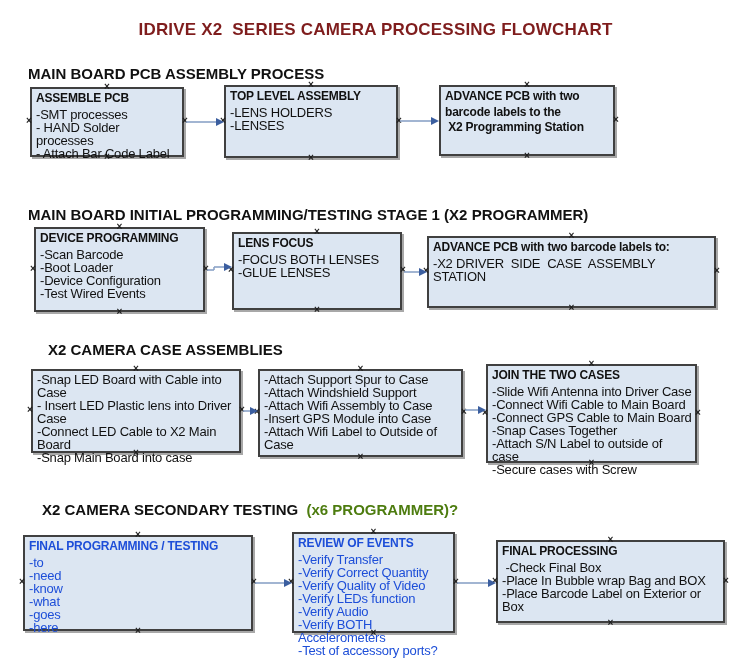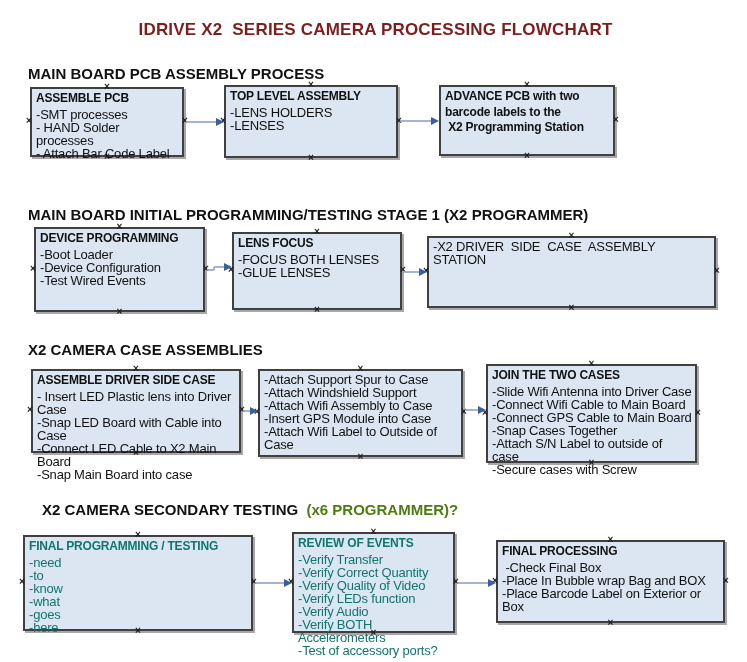--- a/index.html
+++ b/index.html
@@ -20,21 +20,21 @@
     box-shadow:2px 2px 0 #a8a8a8;box-sizing:border-box;
     padding:2px 3px 0 4px;overflow:visible;
   }
   .box-title{
     font-size:12px;font-weight:bold;line-height:15.5px;white-space:pre-wrap;
     letter-spacing:-0.2px;margin:0 0 1px 0;
   }
   .box-item{
     font-size:13px;line-height:13px;white-space:pre-wrap;letter-spacing:-0.2px;
   }
-  .box.red .box-title,.box.red .box-item{color:#0f766e;}
+  .box.red .box-title,.box.red .box-item{color:#1d4ed8;}
 
   
   .anchor{
     position:absolute;font-size:10px;line-height:10px;color:#1c1c1c;
     width:10px;text-align:center;font-weight:bold;pointer-events:none;
   }
   .a-t{top:-7px;left:50%;margin-left:-5px;}
   .a-b{bottom:-7px;left:50%;margin-left:-5px;}
   .a-l{left:-8px;top:50%;margin-top:-6px;}
   .a-r{right:-8px;top:50%;margin-top:-6px;}
@@ -83,53 +83,54 @@
   </div>
 
   <h2 class="section-heading" style="left:20px;top:198px;"><span>MAIN BOARD INITIAL PROGRAMMING/TESTING STAGE 1 (X2 PROGRAMMER)</span></h2>
 
   <div class="box" style="left:34px;top:227px;width:171px;height:85px;">
     <span class="anchor a-t">×</span>
     <span class="anchor a-b">×</span>
     <span class="anchor a-l">×</span>
     <span class="anchor a-r">×</span>
     <div class="box-title">DEVICE PROGRAMMING</div>
+    <div class="box-item">-Scan Barcode</div>
     <div class="box-item">-Boot Loader</div>
     <div class="box-item">-Device Configuration</div>
     <div class="box-item">-Test Wired Events</div>
   </div>
 
   <div class="box" style="left:232px;top:232px;width:170px;height:78px;">
     <span class="anchor a-t">×</span>
     <span class="anchor a-b">×</span>
     <span class="anchor a-l">×</span>
     <span class="anchor a-r">×</span>
     <div class="box-title">LENS FOCUS</div>
     <div class="box-item">-FOCUS BOTH LENSES</div>
     <div class="box-item">-GLUE LENSES</div>
   </div>
 
   <div class="box" style="left:427px;top:236px;width:289px;height:72px;">
     <span class="anchor a-t">×</span>
     <span class="anchor a-b">×</span>
     <span class="anchor a-l">×</span>
     <span class="anchor a-r">×</span>
+    <div class="box-title">ADVANCE PCB with two barcode labels to:</div>
     <div class="box-item">-X2 DRIVER  SIDE  CASE  ASSEMBLY STATION</div>
   </div>
 
-  <h2 class="section-heading" style="left:20px;top:333px;"><span>X2 CAMERA CASE ASSEMBLIES</span></h2>
+  <h2 class="section-heading" style="left:40px;top:333px;"><span>X2 CAMERA CASE ASSEMBLIES</span></h2>
 
   <div class="box" style="left:31px;top:369px;width:210px;height:84px;">
     <span class="anchor a-t">×</span>
     <span class="anchor a-b">×</span>
     <span class="anchor a-l">×</span>
     <span class="anchor a-r">×</span>
-    <div class="box-title">ASSEMBLE DRIVER SIDE CASE</div>
+    <div class="box-item">-Snap LED Board with Cable into Case</div>
     <div class="box-item">- Insert LED Plastic lens into Driver Case</div>
-    <div class="box-item">-Snap LED Board with Cable into Case</div>
     <div class="box-item">-Connect LED Cable to X2 Main Board</div>
     <div class="box-item">-Snap Main Board into case</div>
   </div>
 
   <div class="box" style="left:258px;top:369px;width:205px;height:88px;">
     <span class="anchor a-t">×</span>
     <span class="anchor a-b">×</span>
     <span class="anchor a-l">×</span>
     <span class="anchor a-r">×</span>
     <div class="box-item">-Attach Support Spur to Case</div>
@@ -154,22 +155,22 @@
   </div>
 
   <h2 class="section-heading" style="left:34px;top:493px;"><span>X2 CAMERA SECONDARY TESTING  </span><span class="accent">(x6 PROGRAMMER)?</span></h2>
 
   <div class="box red" style="left:23px;top:535px;width:230px;height:96px;">
     <span class="anchor a-t">×</span>
     <span class="anchor a-b">×</span>
     <span class="anchor a-l">×</span>
     <span class="anchor a-r">×</span>
     <div class="box-title">FINAL PROGRAMMING / TESTING</div>
+    <div class="box-item">-to</div>
     <div class="box-item">-need</div>
-    <div class="box-item">-to</div>
     <div class="box-item">-know</div>
     <div class="box-item">-what</div>
     <div class="box-item">-goes</div>
     <div class="box-item">-here</div>
   </div>
 
   <div class="box red" style="left:292px;top:532px;width:163px;height:101px;">
     <span class="anchor a-t">×</span>
     <span class="anchor a-b">×</span>
     <span class="anchor a-l">×</span>

